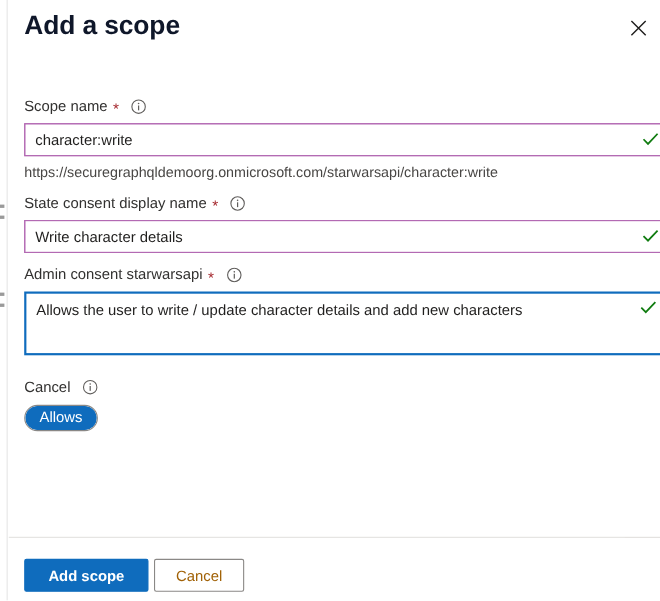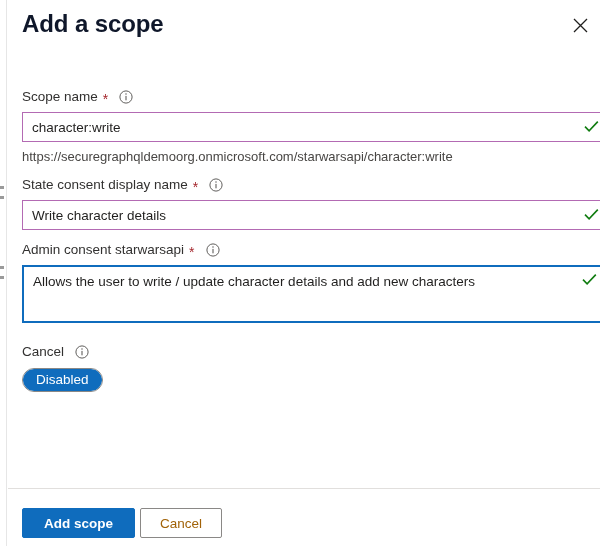--- a/index.html
+++ b/index.html
@@ -324,21 +324,21 @@
         <span class="label-text">Cancel</span>
         <span class="info-icon">
           <svg width="14" height="14" viewBox="0 0 14 14" aria-hidden="true">
             <circle cx="7" cy="7" r="6.1" fill="none" stroke="#605e5c" stroke-width="1"></circle>
             <circle cx="7" cy="4.1" r="0.75" fill="#605e5c"></circle>
             <rect x="6.45" y="5.9" width="1.1" height="4.4" fill="#605e5c"></rect>
           </svg>
         </span>
       </div>
       <div class="seg-toggle" style="margin-top:7px;">
-        <button class="seg-opt active">Disabled</button>
+        <button class="seg-opt active">Allows</button>
       </div>
     </div>
 
   </div>
 
   <div class="footer-divider"></div>
   <div class="footer">
     <button class="btn btn-primary">Add scope</button>
     <button class="btn btn-secondary">Cancel</button>
   </div>

